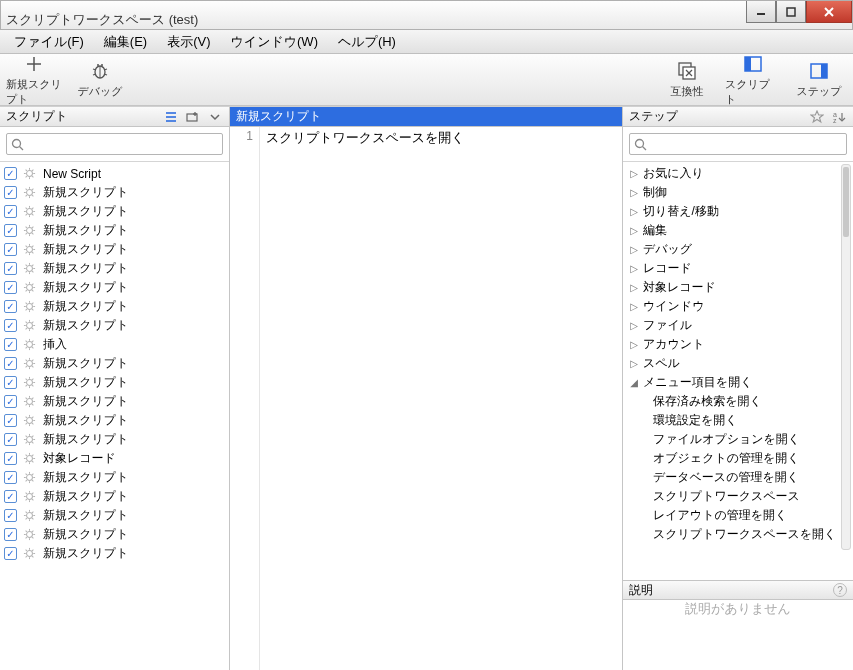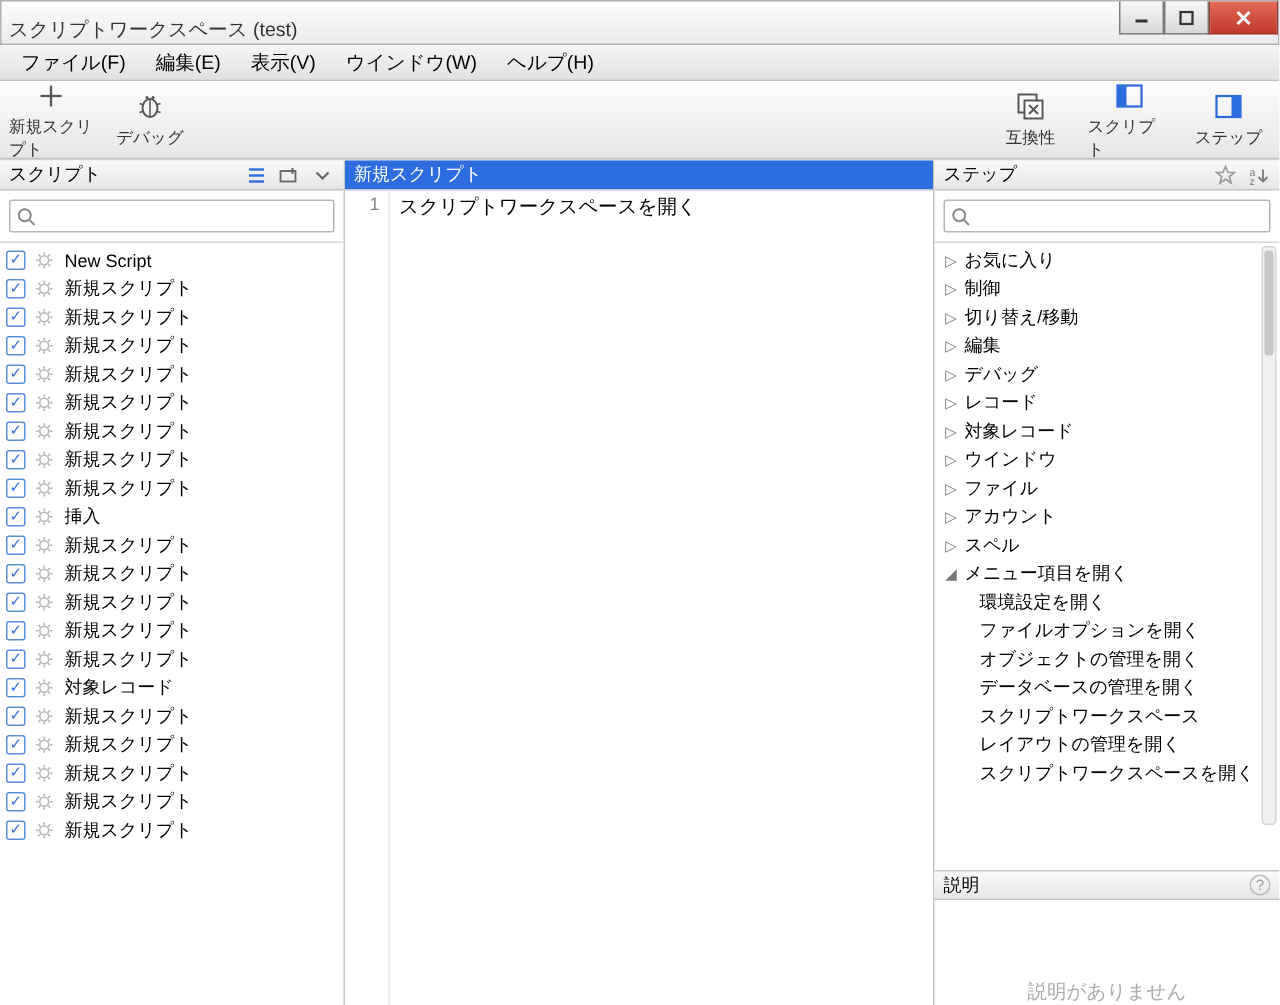--- a/index.html
+++ b/index.html
@@ -220,21 +220,21 @@
 .desc-header {
   height: 20px;
   background: linear-gradient(to bottom,#fafafa,#e6e6e6);
   border-top: 1px solid #c5c5c5;
   border-bottom: 1px solid #c5c5c5;
   display:flex; align-items:center; padding:0 6px; font-size:12px;margin-top:28px;
 }
 .desc-header .q { margin-left:auto; color:#999; width:14px;height:14px;border:1px solid #bbb;border-radius:50%;display:flex;align-items:center;justify-content:center;font-size:10px;}
 .desc-body {
   height: 70px;
-  display:flex; align-items:flex-end; justify-content:center;
+  display:flex; align-items:flex-start; justify-content:center;
   color:#aaa; font-size:13px;
 }
 
 </style>
 </head>
 <body>
 
 <div class="titlebar">
   <span class="title">スクリプトワークスペース (test)</span>
   <div class="win-controls">
@@ -809,20 +809,23 @@
         </div>
         <div class="step-item">
           <span class="arrow">▷</span>
           <span>スペル</span>
         </div>
         <div class="step-item">
           <span class="arrow">◢</span>
           <span>メニュー項目を開く</span>
         </div>
         <div class="step-item child">
+          <span>保存済み検索を開く</span>
+        </div>
+        <div class="step-item child">
           <span>環境設定を開く</span>
         </div>
         <div class="step-item child">
           <span>ファイルオプションを開く</span>
         </div>
         <div class="step-item child">
           <span>オブジェクトの管理を開く</span>
         </div>
         <div class="step-item child">
           <span>データベースの管理を開く</span>

